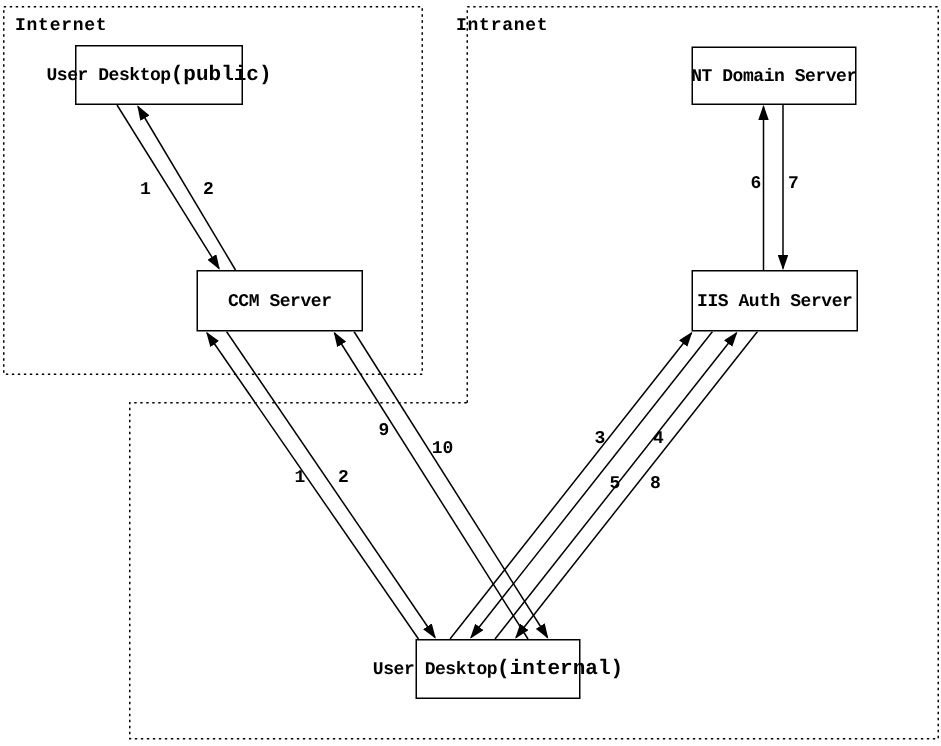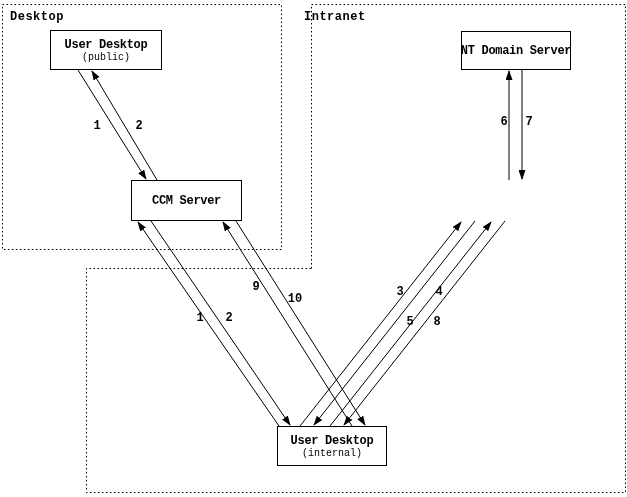--- a/index.html
+++ b/index.html
@@ -21,34 +21,34 @@
     letter-spacing: 0.5px;
     white-space: nowrap;
   }
   .node {
     position: absolute;
     z-index: 2;
     background: #ffffff;
     border: 1px solid #000000;
     box-sizing: border-box;
     display: flex;
-    flex-direction: column;
+    flex-direction: row;
     align-items: center;
     justify-content: center;
   }
   .node .title {
     font-size: 12px;
     font-weight: bold;
     letter-spacing: -0.3px;
     white-space: nowrap;
     line-height: 14px;
   }
   .node .subtitle {
-    font-size: 10px;
-    font-weight: normal;
+    font-size: 14px;
+    font-weight: bold;
     white-space: nowrap;
     line-height: 11px;
   }
   .flow-num {
     position: absolute;
     z-index: 3;
     font-size: 12px;
     font-weight: bold;
     transform: translate(-50%, -50%);
     white-space: nowrap;
@@ -80,36 +80,39 @@
 
     <line x1="300" y1="426" x2="461" y2="222" stroke="#000000" stroke-width="1" marker-end="url(#arrow)"></line>
     <line x1="475" y1="221" x2="314" y2="425" stroke="#000000" stroke-width="1" marker-end="url(#arrow)"></line>
     <line x1="330" y1="426" x2="491" y2="222" stroke="#000000" stroke-width="1" marker-end="url(#arrow)"></line>
     <line x1="505" y1="221" x2="344" y2="425" stroke="#000000" stroke-width="1" marker-end="url(#arrow)"></line>
 
     <line x1="509" y1="180" x2="509" y2="71" stroke="#000000" stroke-width="1" marker-end="url(#arrow)"></line>
     <line x1="522" y1="70" x2="522" y2="179" stroke="#000000" stroke-width="1" marker-end="url(#arrow)"></line>
   </svg>
 
-  <div class="zone-label" style="left:10px; top:10px;">Desktop</div>
+  <div class="zone-label" style="left:10px; top:10px;">Internet</div>
   <div class="zone-label" style="left:304px; top:10px;">Intranet</div>
 
   <div class="node" style="left:50px; top:30px; width:112px; height:40px;">
     <div class="title">User Desktop</div>
     <div class="subtitle">(public)</div>
   </div>
 
   <div class="node" style="left:131px; top:180px; width:111px; height:41px;">
     <div class="title">CCM Server</div>
   </div>
 
   <div class="node" style="left:461px; top:31px; width:110px; height:39px;">
     <div class="title">NT Domain Server</div>
   </div>
 
+  <div class="node" style="left:461px; top:180px; width:111px; height:41px;">
+    <div class="title">IIS Auth Server</div>
+  </div>
 
   <div class="node" style="left:277px; top:426px; width:110px; height:40px;">
     <div class="title">User Desktop</div>
     <div class="subtitle">(internal)</div>
   </div>
 
   <div class="flow-num" style="left:97px;  top:126px;">1</div>
   <div class="flow-num" style="left:139px; top:126px;">2</div>
   <div class="flow-num" style="left:200px; top:318px;">1</div>
   <div class="flow-num" style="left:229px; top:318px;">2</div>

